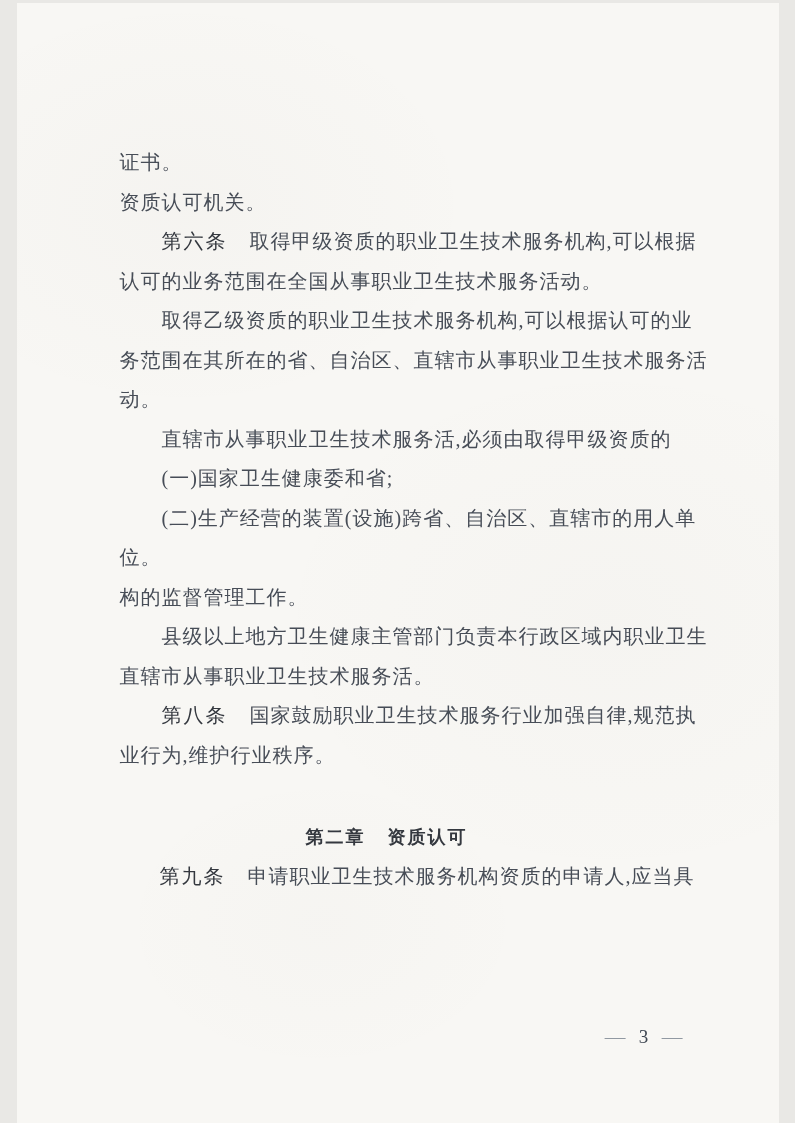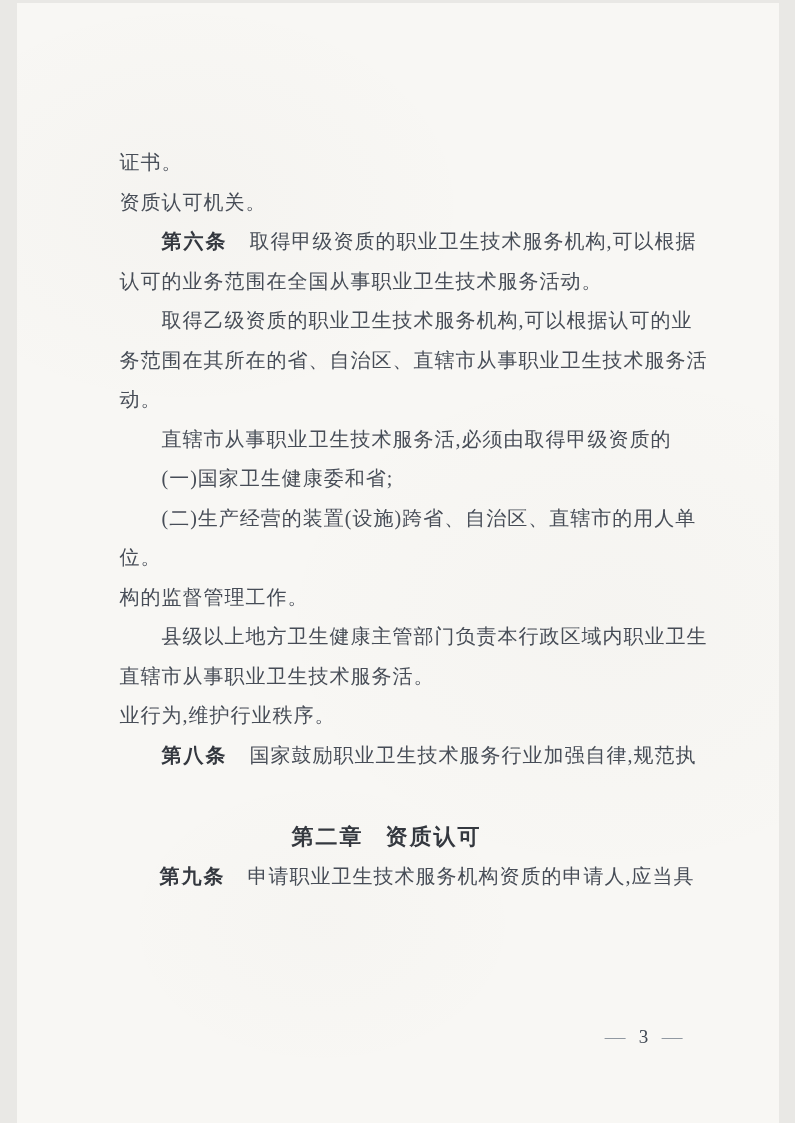--- a/index.html
+++ b/index.html
@@ -35,34 +35,34 @@
     line-height: 39.5px;
     font-size: 20px;
     letter-spacing: 1px;
     color: var(--ink);
     white-space: nowrap;
   }
   .indent2 { padding-left: 42px; }
   .indent-a9 { padding-left: 40px; }
   .article-num {
     font-family: "Liberation Sans", "DejaVu Sans", sans-serif;
-    font-weight: 700;
+    font-weight: 400;
     color: var(--ink-bold);
     margin-right: 22px;
     letter-spacing: 2px;
   }
   .heading-line {
     margin-top: 42px;
     text-align: center;
     transform: translateX(-38px);
   }
   .heading-line .chap {
     font-family: "Liberation Sans", "DejaVu Sans", sans-serif;
     font-weight: 700;
-    font-size: 22px;
+    font-size: 18px;
     color: var(--ink-bold);
     letter-spacing: 2px;
   }
   .heading-line .chap-num { margin-right: 22px; }
   .page-number {
     position: absolute;
     left: 552px;
     top: 1020px;
     width: 150px;
     height: 28px;
@@ -88,22 +88,22 @@
         <div class="line indent2"><span>取得乙级资质的职业卫生技术服务机构,可以根据认可的业</span></div>
         <div class="line"><span>务范围在其所在的省、自治区、直辖市从事职业卫生技术服务活</span></div>
         <div class="line"><span>动。</span></div>
         <div class="line indent2"><span>直辖市从事职业卫生技术服务活,必须由取得甲级资质的</span></div>
         <div class="line indent2"><span>(一)国家卫生健康委和省;</span></div>
         <div class="line indent2"><span>(二)生产经营的装置(设施)跨省、自治区、直辖市的用人单</span></div>
         <div class="line"><span>位。</span></div>
         <div class="line"><span>构的监督管理工作。</span></div>
         <div class="line indent2"><span>县级以上地方卫生健康主管部门负责本行政区域内职业卫生</span></div>
         <div class="line"><span>直辖市从事职业卫生技术服务活。</span></div>
+        <div class="line indent2"><span class="article-num">第八条</span><span>国家鼓励职业卫生技术服务行业加强自律,规范执</span></div>
         <div class="line"><span>业行为,维护行业秩序。</span></div>
-        <div class="line indent2"><span class="article-num">第八条</span><span>国家鼓励职业卫生技术服务行业加强自律,规范执</span></div>
       </div>
 
     <div class="line heading-line">
       <span class="chap chap-num">第二章</span><span class="chap">资质认可</span>
     </div>
 
     <div class="line indent-a9">
       <span class="article-num">第九条</span><span>申请职业卫生技术服务机构资质的申请人,应当具</span>
     </div>
   </div>

